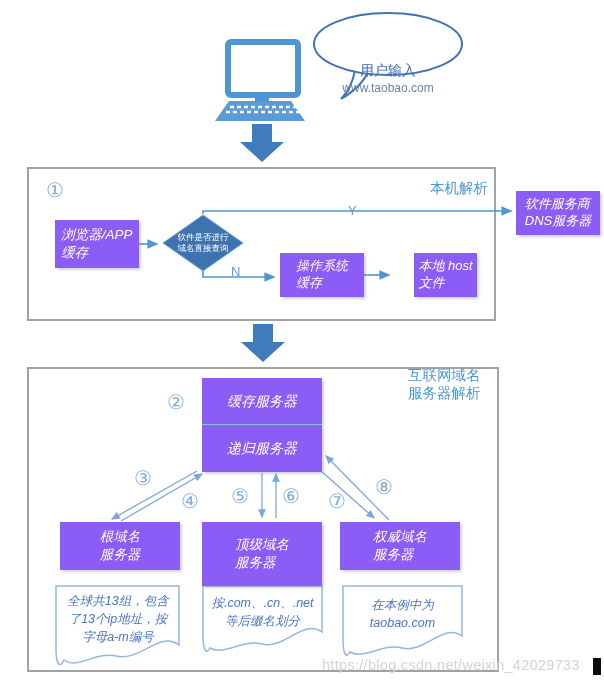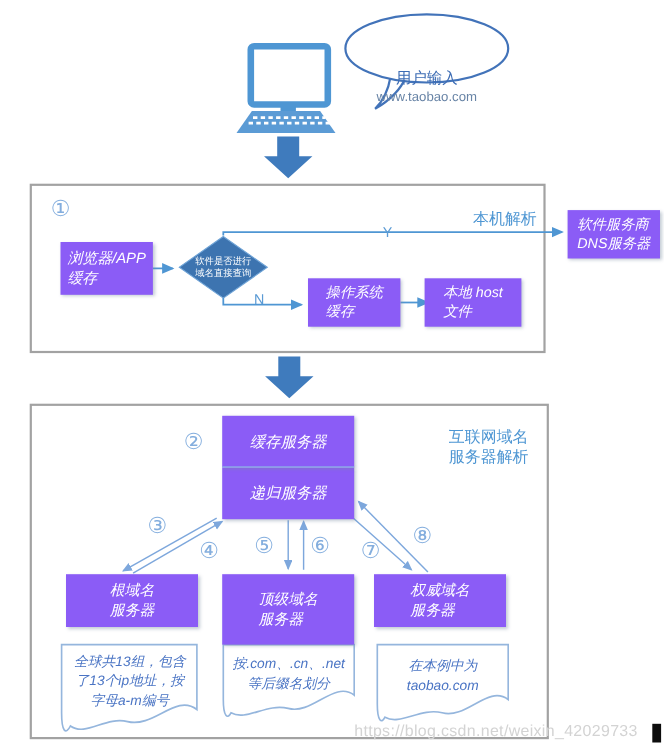--- a/index.html
+++ b/index.html
@@ -4,21 +4,21 @@
 <style>
   * { margin:0; padding:0; box-sizing:border-box; }
   body { background:#ffffff; font-family:"Liberation Sans", sans-serif; }
   .canvas { position:relative; width:604px; height:686px; background:#ffffff; overflow:hidden; }
   svg.overlay { position:absolute; left:0; top:0; width:604px; height:686px; pointer-events:none; }
   .section-box { position:absolute; border:2px solid #a2a2a2; background:transparent; }
   .node { position:absolute; background:#8b5cf6; color:#ffffff; display:flex; align-items:center; justify-content:center;
           text-align:left; font-size:13.5px; line-height:1.3; white-space:pre-line;
           box-shadow:1.5px 1.5px 3px rgba(120,140,160,0.45);font-style:italic; }
   .circled { position:absolute; color:#84aede; font-size:20px; transform:translate(-50%,-50%); font-weight:400; }
-  .sec-title { position:absolute; color:#4e96d3; font-size:14.5px; line-height:1.25; white-space:pre-line;margin-top:12px; }
+  .sec-title { position:absolute; color:#4e96d3; font-size:14.5px; line-height:1.25; white-space:pre-line; }
   .yn { position:absolute; color:#5b9bd5; font-size:13px; }
   .diamond-label { position:absolute; color:#ffffff; font-size:8.5px; line-height:1.3; white-space:pre-line;
                    text-align:center; transform:translate(-50%,-50%); }
   .bubble-text { position:absolute; text-align:center; line-height:1.45; }
   .bubble-text .l1 { color:#3c6cb4; font-size:14px; display:block; }
   .bubble-text .l2 { color:#6884a6; font-size:12px; display:block; }
   .note-text { position:absolute; color:#4a74c4; font-size:12.5px; line-height:1.45; text-align:center; white-space:pre-line;font-style:italic; }
   .watermark { position:absolute; color:#d3d3d3; font-size:14.5px; letter-spacing:0.3px; }
   .dark-bar { position:absolute; background:#0d0d0d; }
 </style>
@@ -84,27 +84,27 @@
   <div class="sec-title" style="left:430px; top:179px;">本机解析</div>
   <div class="yn" style="left:348px; top:203px;">Y</div>
   <div class="yn" style="left:231px; top:264px;">N</div>
   <div class="diamond-label" style="left:203px; top:243px; width:76px;">软件是否进行
 域名直接查询</div>
 
   <div class="node" style="left:55px; top:220px; width:84px; height:48px;">浏览器/APP
 缓存</div>
   <div class="node" style="left:280px; top:253px; width:84px; height:44px; font-size:13px;">操作系统
 缓存</div>
-  <div class="node" style="left:386px; top:253px; width:88px; height:44px; font-size:13px;">本地 host
+  <div class="node" style="left:414px; top:253px; width:63px; height:44px; font-size:13px;">本地 host
 文件</div>
   <div class="node" style="left:516px; top:191px; width:84px; height:44px; font-size:13px;">软件服务商
 DNS服务器</div>
 
   <div class="circled" style="left:176px; top:402px;">②</div>
-  <div class="sec-title" style="left:408px; top:377px;text-align:right;">互联网域名
+  <div class="sec-title" style="left:408px; top:366px;text-align:right;">互联网域名
 服务器解析</div>
   <div class="circled" style="left:143px; top:478px;">③</div>
   <div class="circled" style="left:190px; top:501px;">④</div>
   <div class="circled" style="left:240px; top:496px;">⑤</div>
   <div class="circled" style="left:291px; top:496px;">⑥</div>
   <div class="circled" style="left:337px; top:501px;">⑦</div>
   <div class="circled" style="left:384px; top:487px;">⑧</div>
 
   <div class="node" style="left:202px; top:425px; width:120px; height:47px; font-size:14px;">递归服务器</div>
   <div class="node" style="left:202px; top:378px; width:120px; height:47px; border-bottom:1.5px solid #8bb9e6; font-size:14px;">缓存服务器</div>

